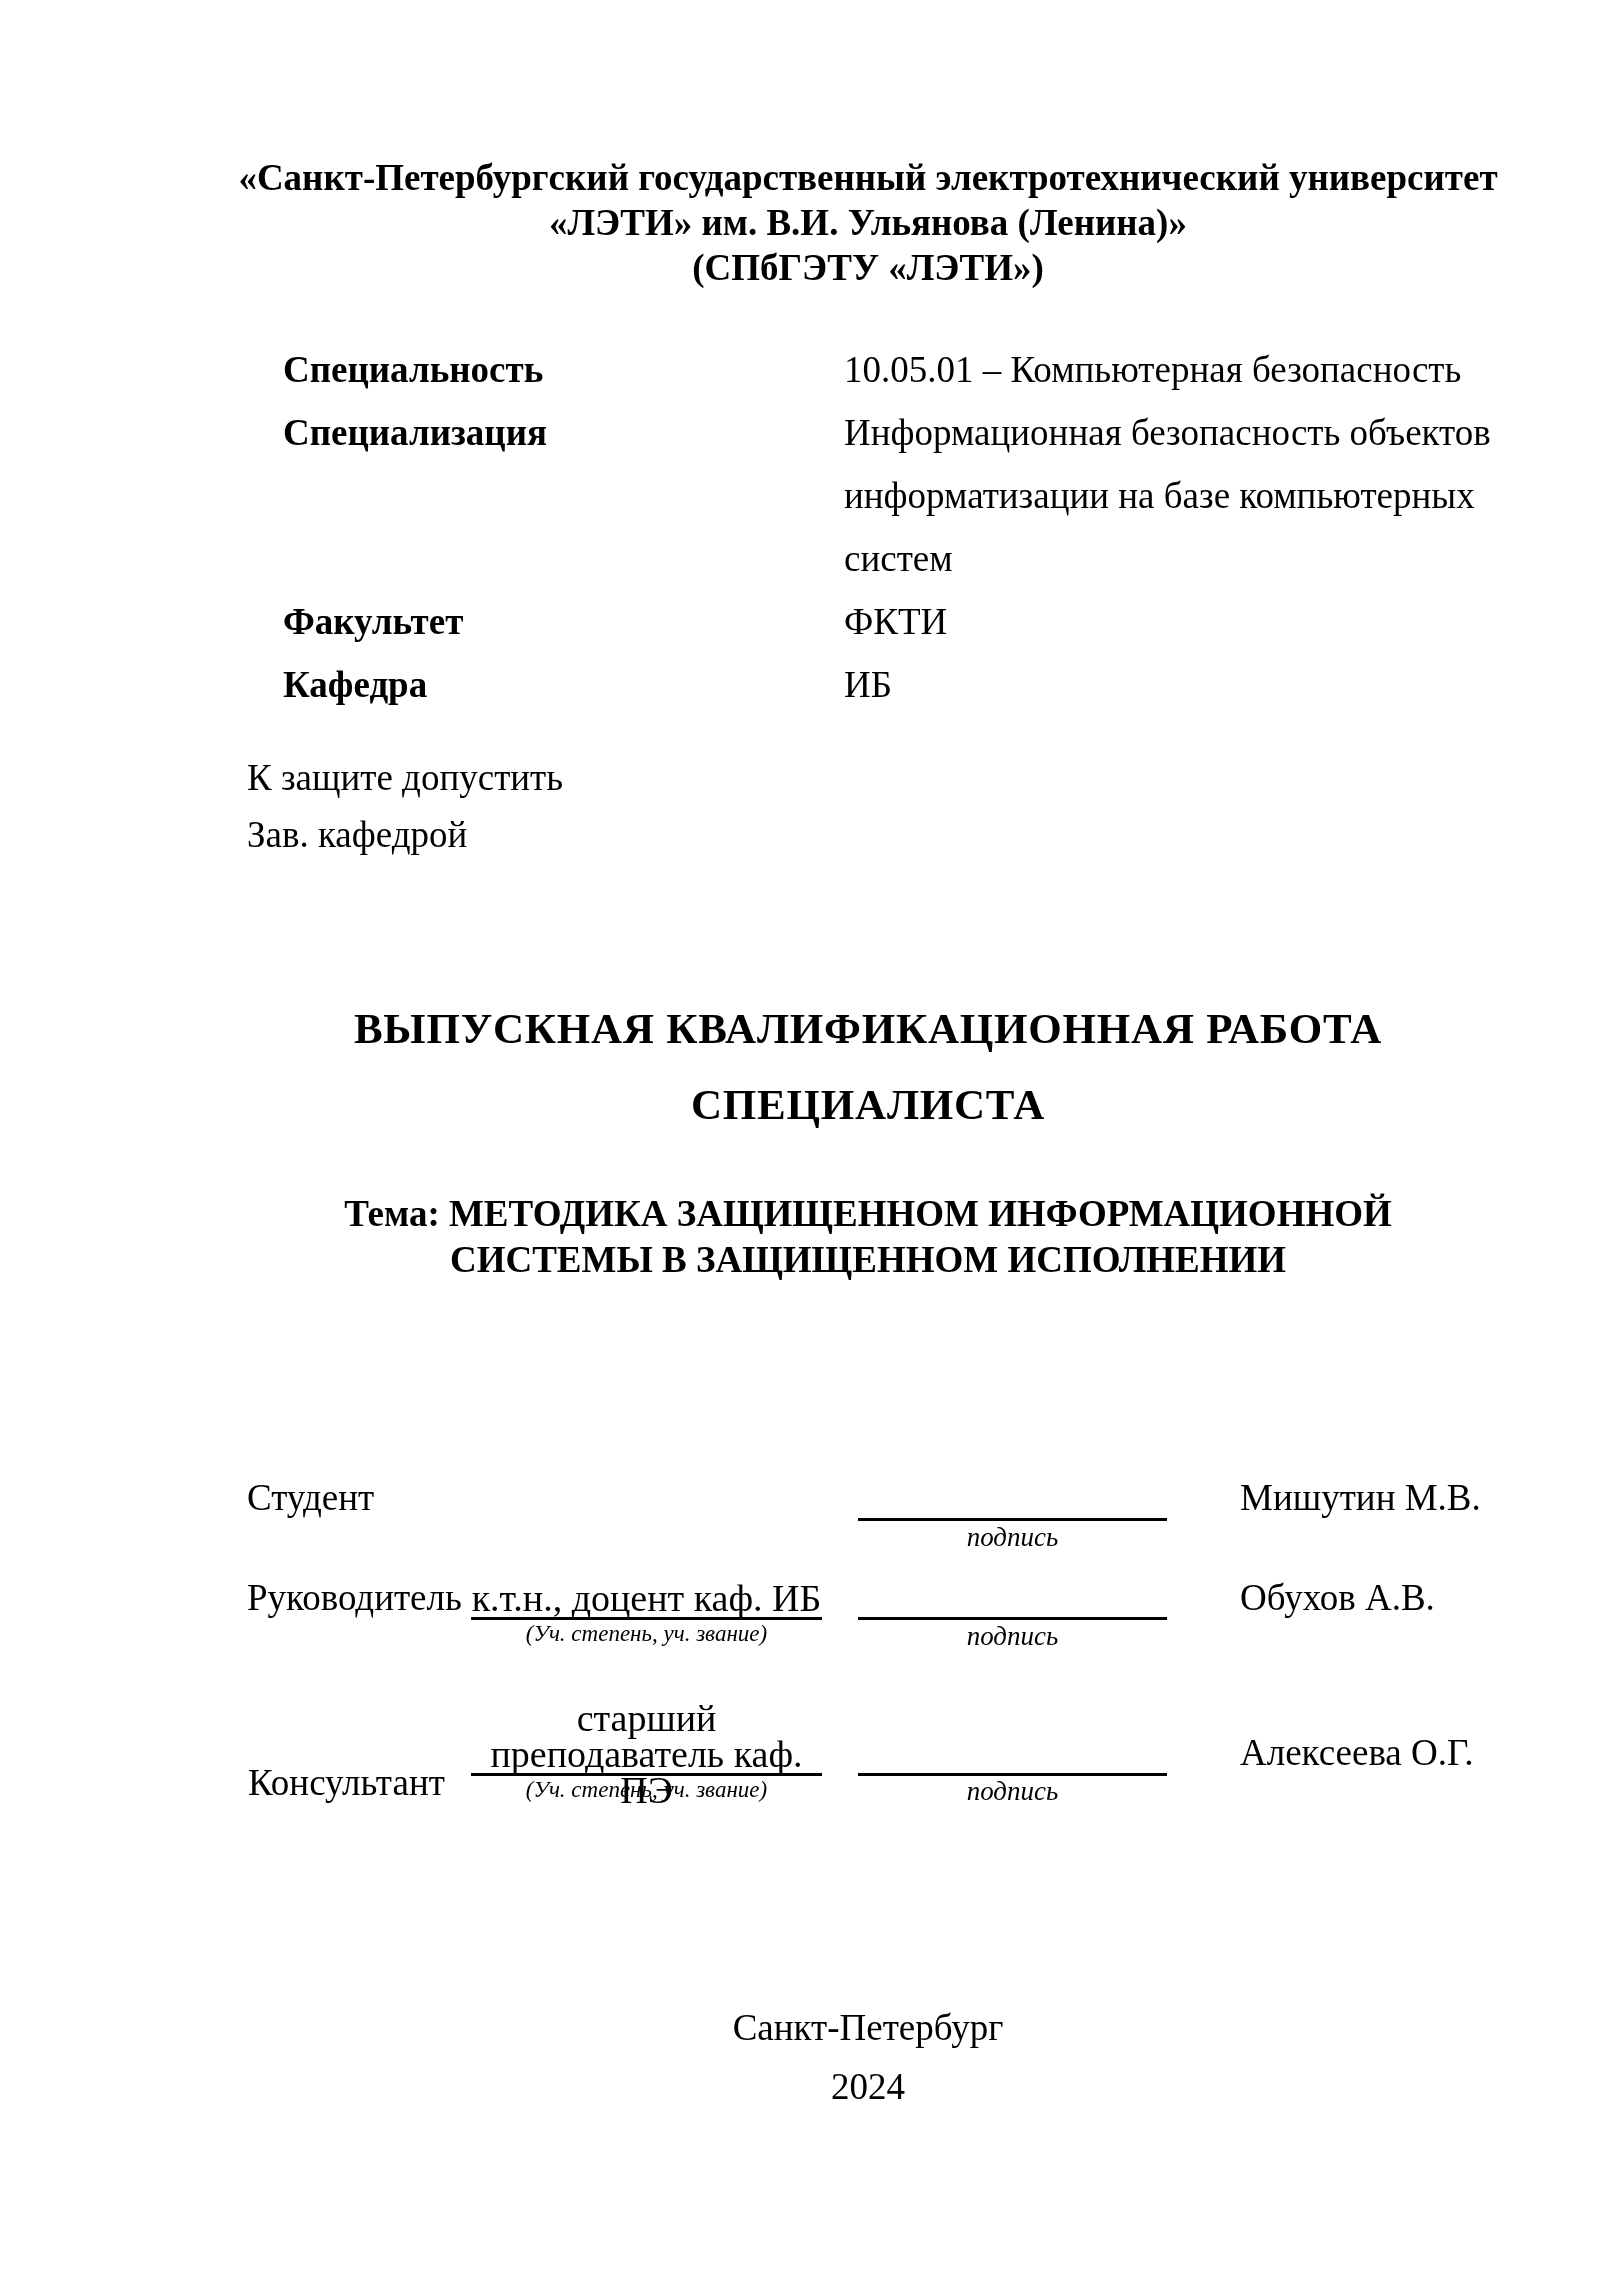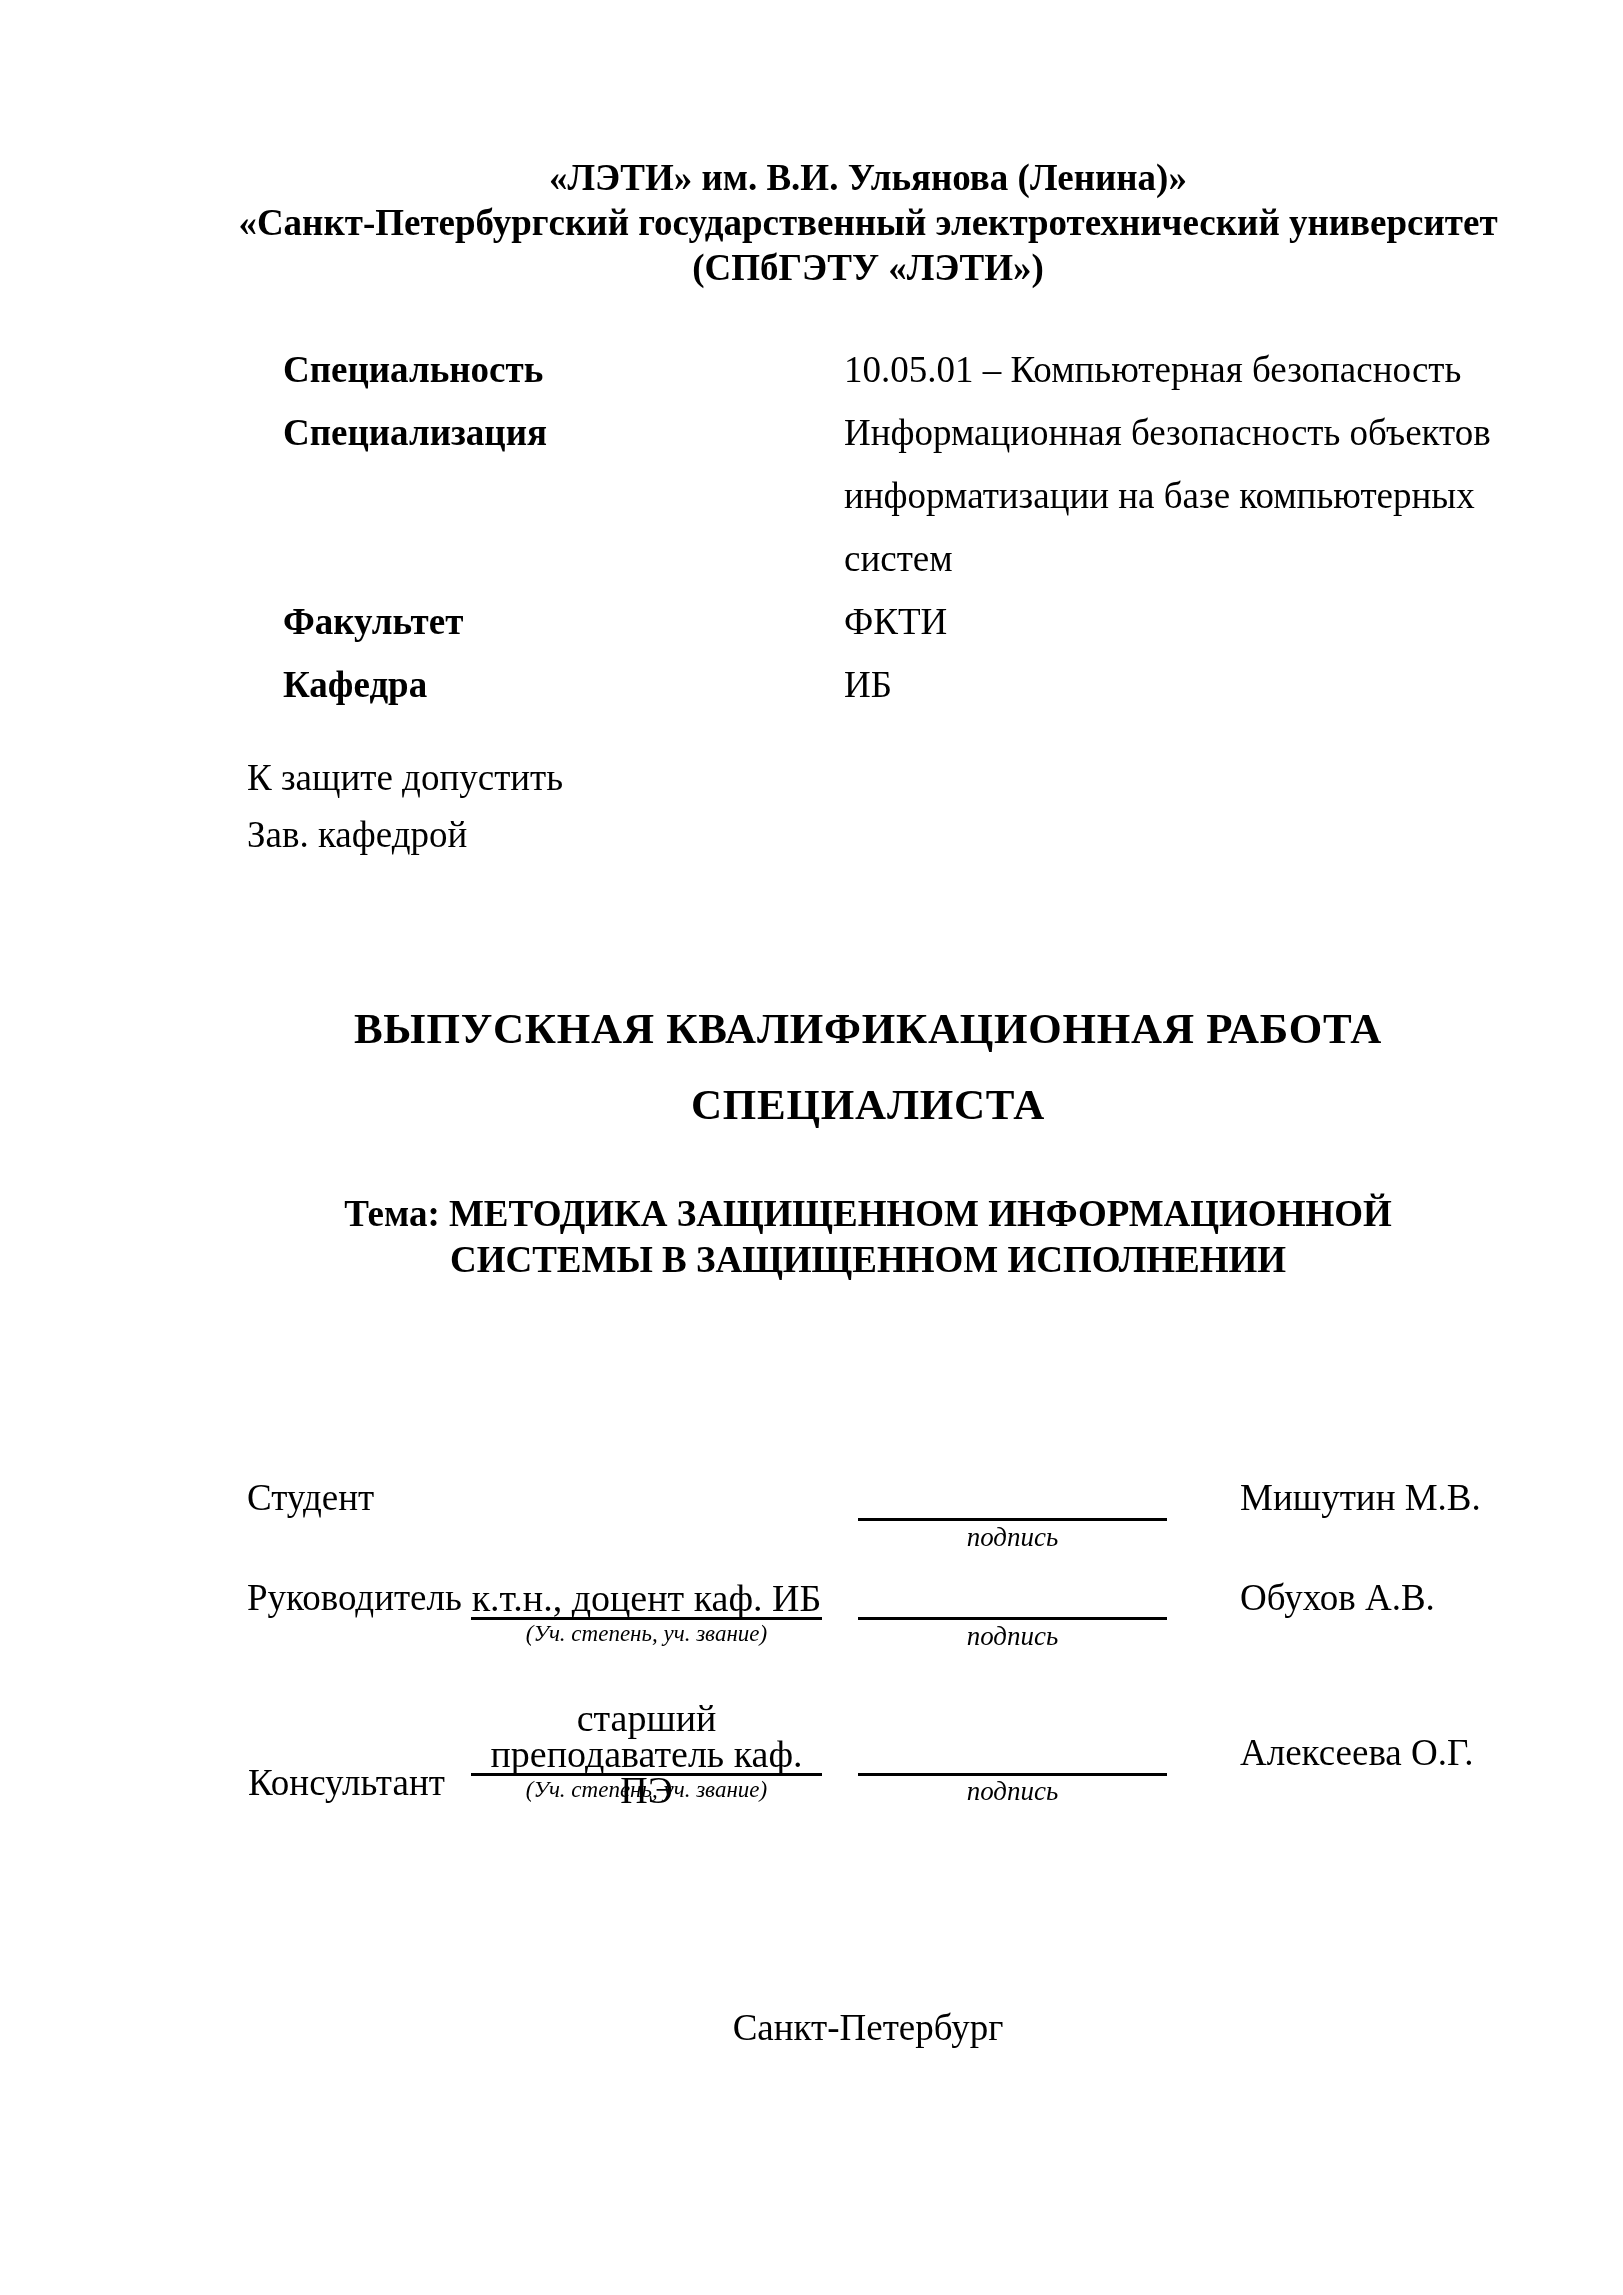--- a/index.html
+++ b/index.html
@@ -78,22 +78,22 @@
     font-size: 37px; line-height: 59px;
     text-align: center;
   }
 </style>
 </head>
 <body>
 
 <div class="page">
 
   <div class="abs uni-header">
+    <div>«Санкт-Петербургский государственный электротехнический университет</div>
     <div>«ЛЭТИ» им. В.И. Ульянова (Ленина)»</div>
-    <div>«Санкт-Петербургский государственный электротехнический университет</div>
     <div>(СПбГЭТУ «ЛЭТИ»)</div>
   </div>
 
   <div class="abs spec-table">
     <div class="label">Специальность</div>
     <div class="value">
       <div>10.05.01 – Компьютерная безопасность</div>
     </div>
 
     <div class="label">Специализация</div>
@@ -148,16 +148,17 @@
     <div>преподаватель каф. ПЭ</div>
   </div>
   <div class="abs sig-line" style="left:471px; top:1773px; width:351px;"></div>
   <div class="abs degree-caption" style="left:471px; top:1776px; width:351px;">(Уч. степень, уч. звание)</div>
   <div class="abs sig-line" style="left:858px; top:1773px; width:309px;"></div>
   <div class="abs sig-caption" style="left:858px; top:1777px; width:309px;">подпись</div>
   <div class="abs sig-name" style="left:1240px; top:1729px;">Алексеева О.Г.</div>
 
   <div class="abs footer">
     <div>Санкт-Петербург</div>
+    <div>2024</div>
   </div>
 
 </div>
 
 
 </body></html>

